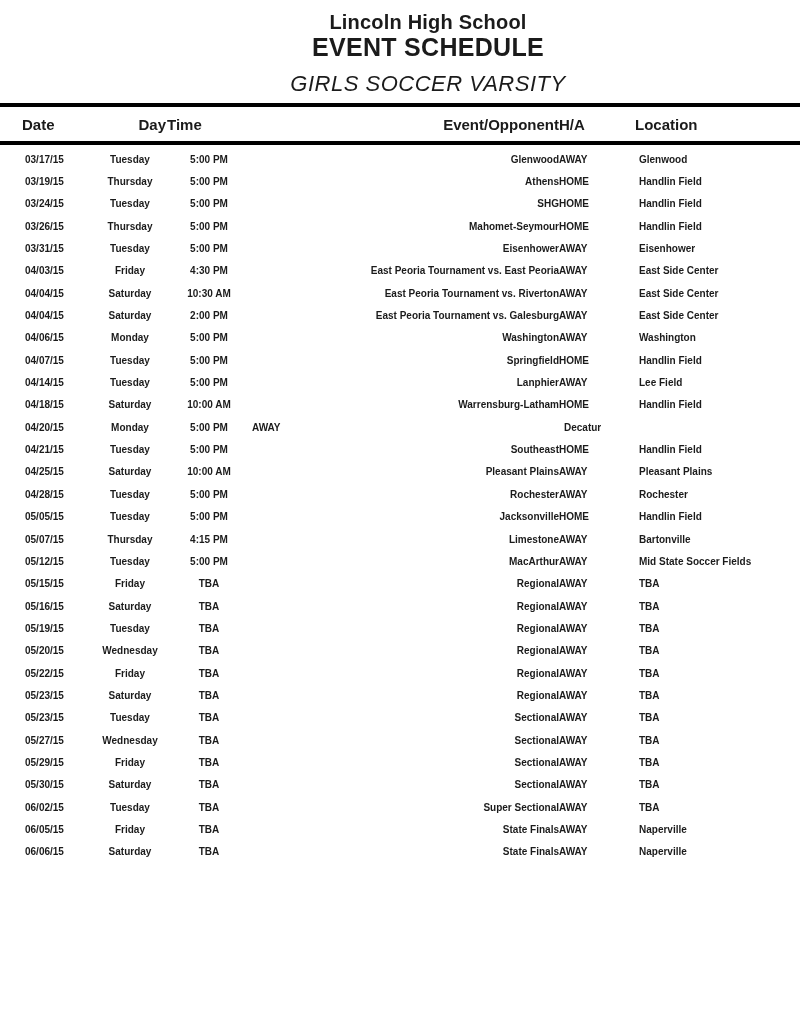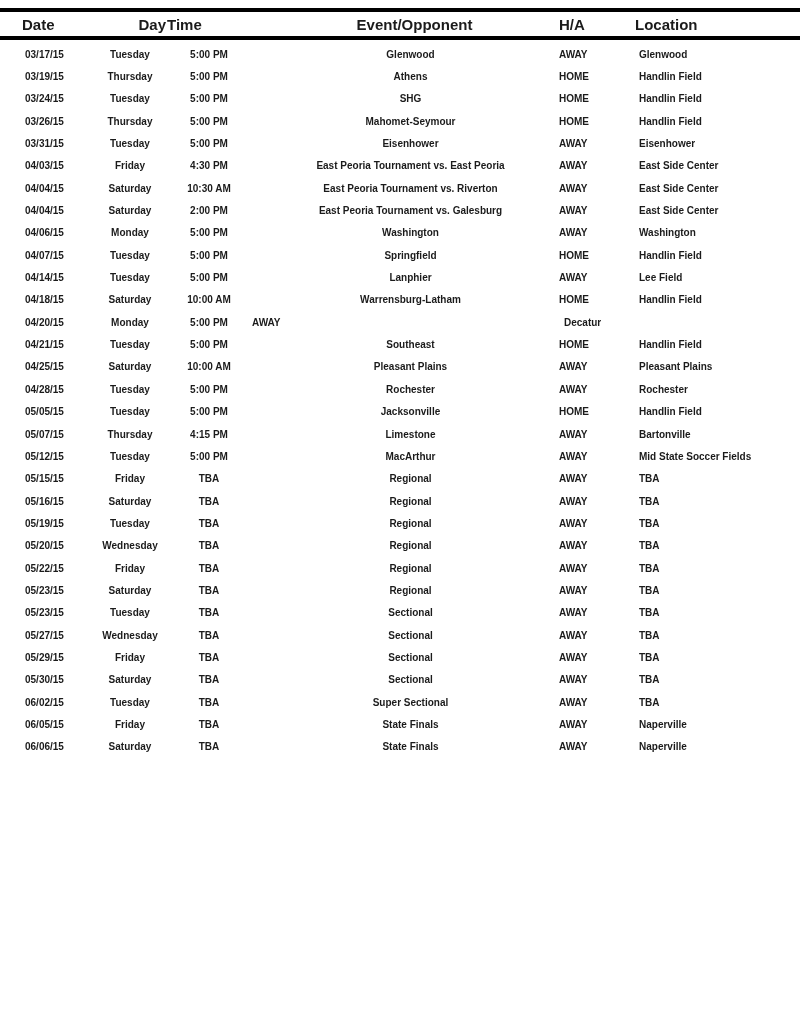--- a/index.html
+++ b/index.html
@@ -57,57 +57,62 @@
   }
   .rule-top { margin-top: 8px; }
 
   
   .tr {
     display: grid;
     grid-template-columns: 94px 72px 86px 307px 75px 166px;
     align-items: center;
   }
   .thead .tr {
-    height: 24px;
+    height: 34px;
     font-size: 15px;
     font-weight: 700;
   }
   .tbody {
     padding-top: 3px;
   }
   .tbody .tr {
     height: 22.35px;
     font-size: 10px;
     font-weight: 700;
   }
   .td, .th {
     white-space: nowrap;
     overflow: hidden;
   }
 
   
   .c-date  { padding-left: 25px; text-align: left; }
   .c-day   { text-align: center; }
   .c-time  { text-align: center; }
-  .c-event { padding-left: 10px; text-align: center; }
+  .c-event { padding-left: 10px; text-align: right; }
   .c-ha    { text-align: left; }
   .c-loc   { padding-left: 5px; text-align: left; }
 
   
   .th.c-date  { padding-left: 22px; }
   .th.c-day   { text-align: right; }
   .th.c-time  { text-align: left; padding-left: 1px; }
   .th.c-event { padding-left: 18px; }
   .th.c-loc   { padding-left: 1px; }
 </style>
 </head>
 <body>
 
 <div class="page">
 
+  <div class="titles">
+    <div class="school-name">Lincoln High School</div>
+    <div class="doc-title">EVENT SCHEDULE</div>
+    <div class="doc-subtitle">GIRLS SOCCER VARSITY</div>
+  </div>
 
   <div class="rule rule-top"></div>
 
   <div class="thead">
     <div class="tr">
       <div class="th c-date">Date</div>
       <div class="th c-day">Day</div>
       <div class="th c-time">Time</div>
       <div class="th c-event">Event/Opponent</div>
       <div class="th c-ha">H/A</div>

